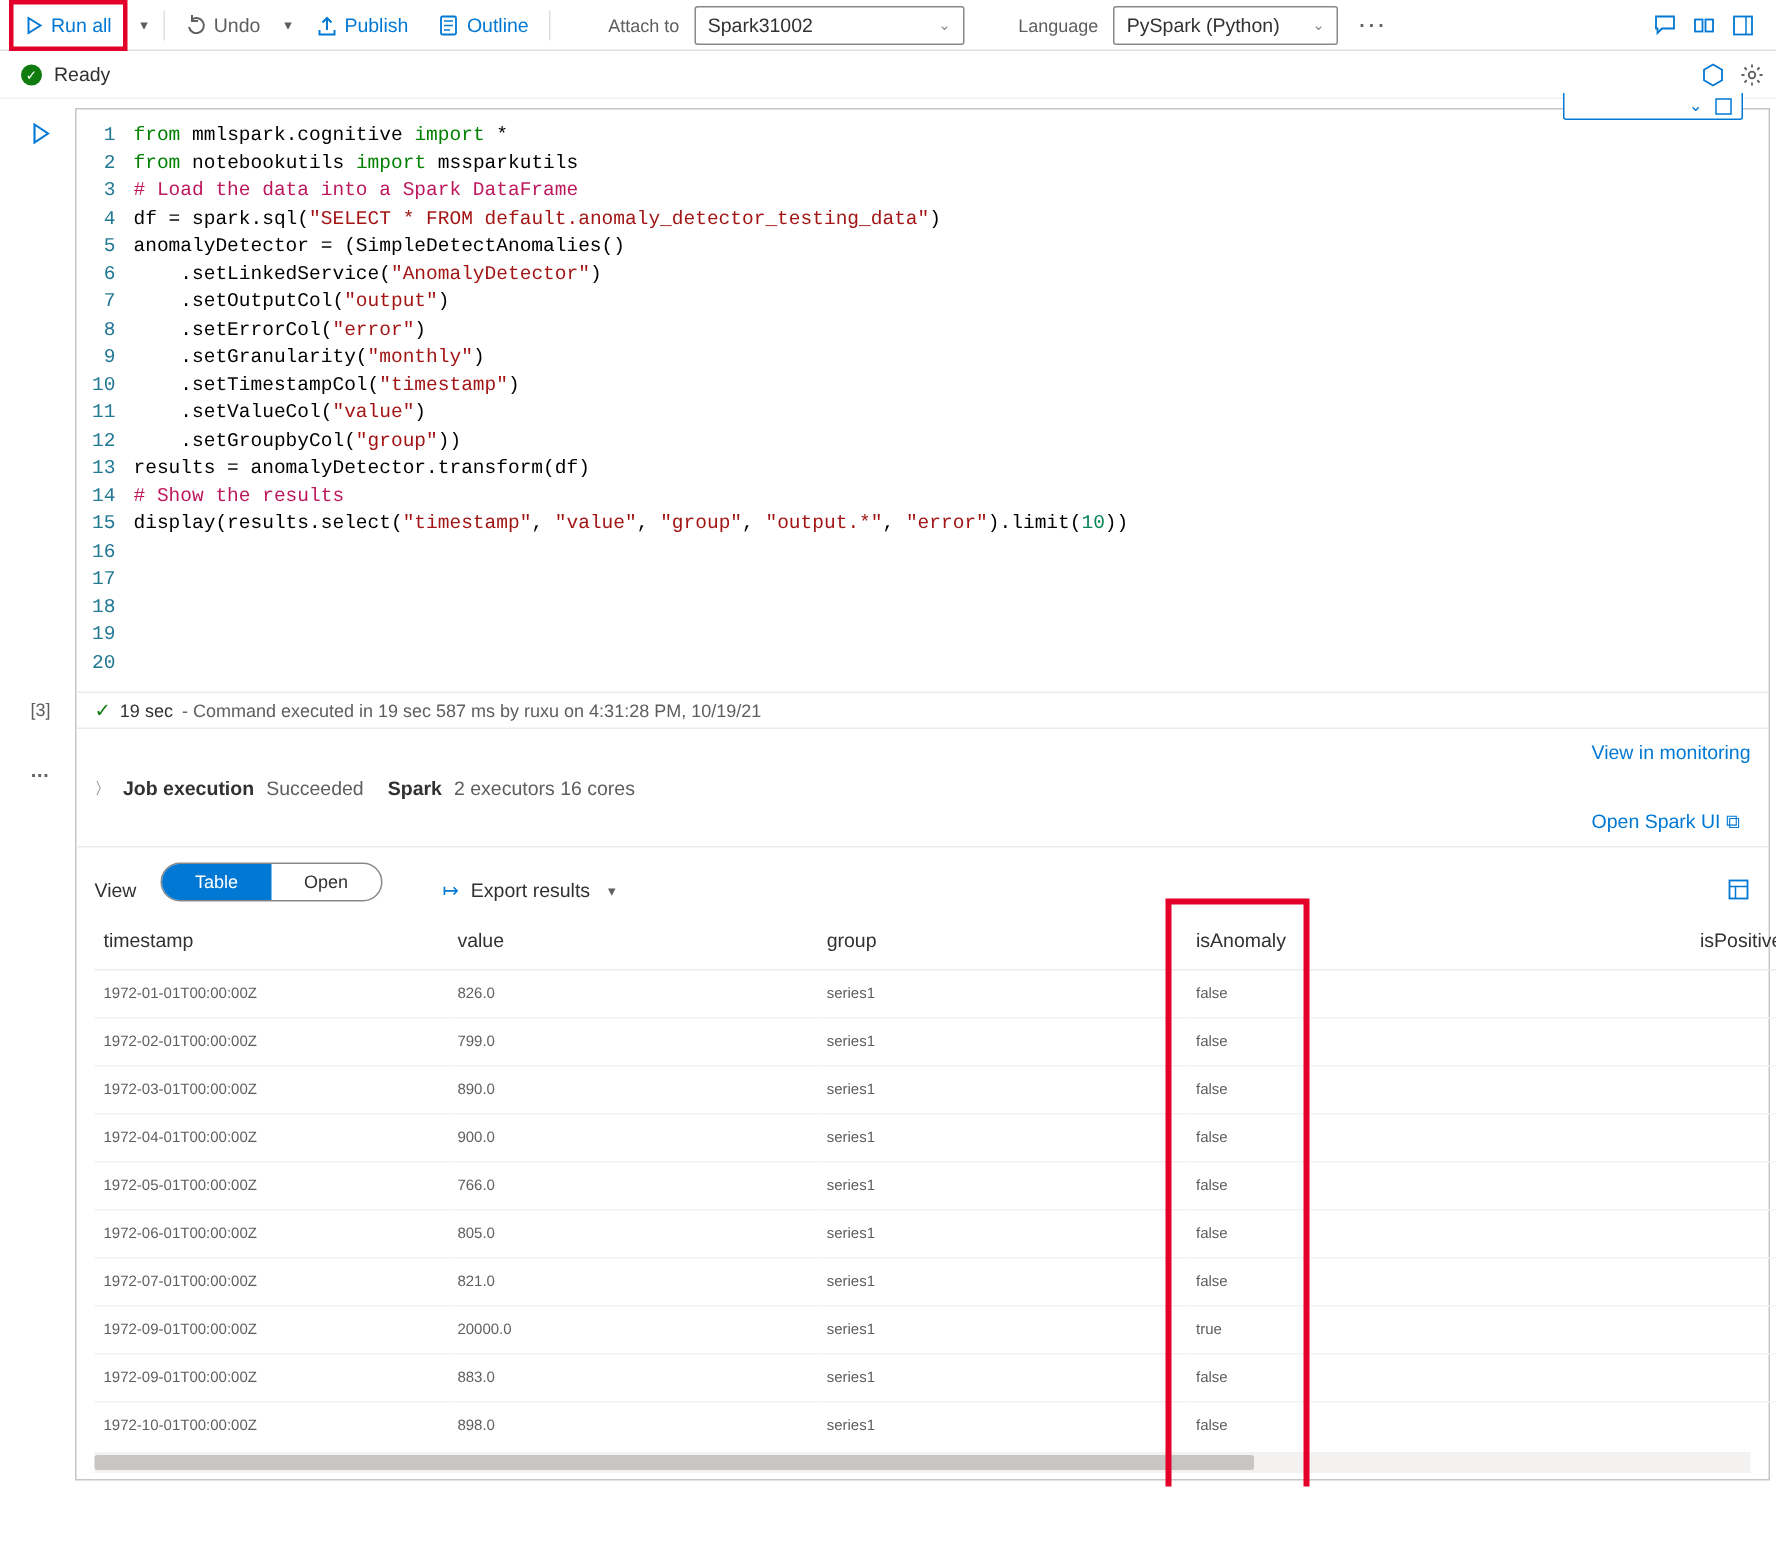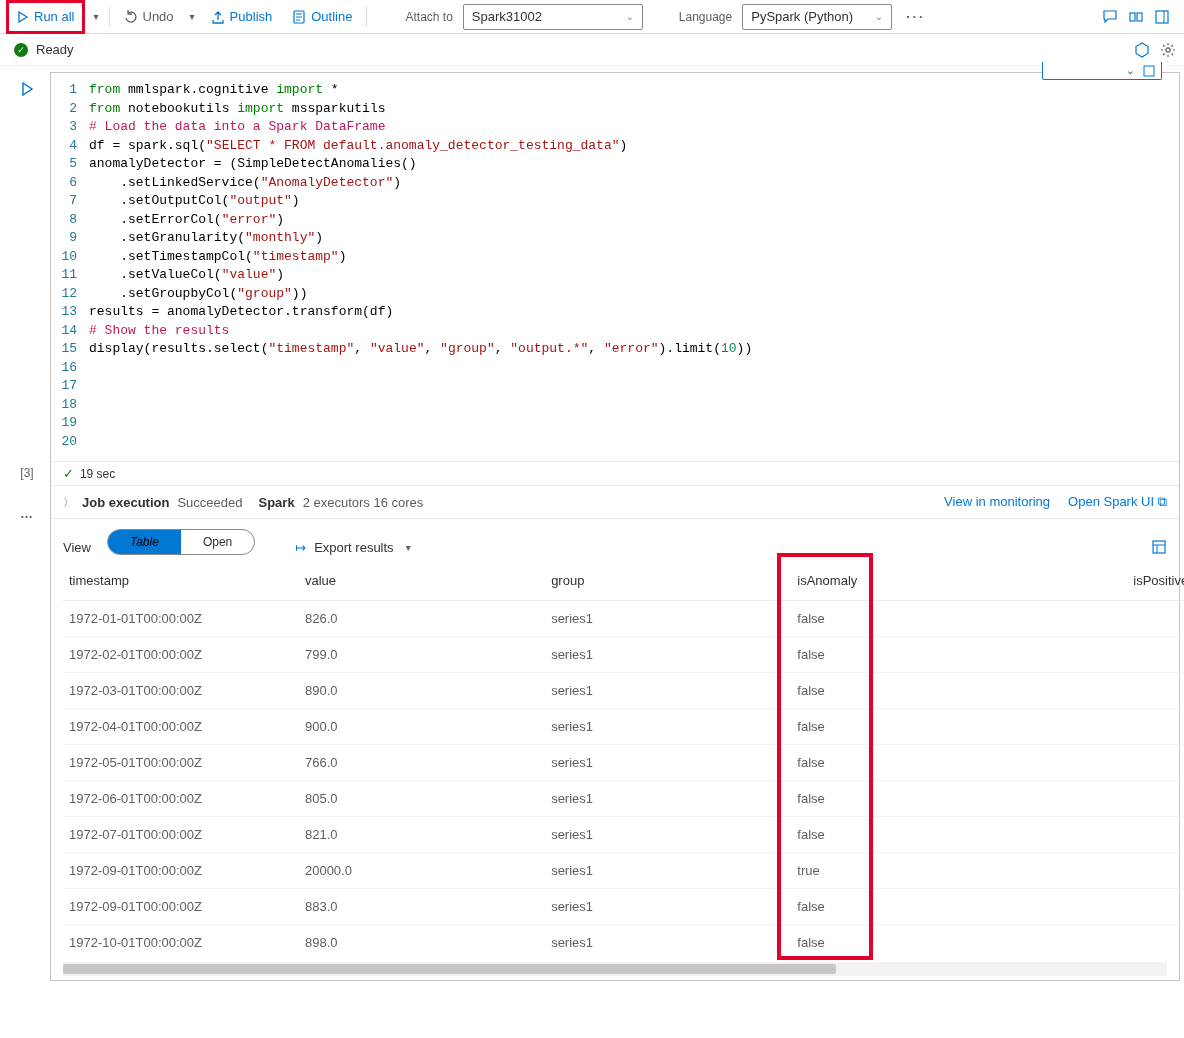--- a/index.html
+++ b/index.html
@@ -104,55 +104,55 @@
   .exec-line .t{ color:#323130; }
 
   .jobline{
     display:flex; align-items:center; gap:8px; padding:8px 12px;
     font-size:13px; border-top:1px solid #edebe9;
   }
   .jobline .chev{ color:#605e5c; font-size:11px;}
   .jobline .lbl{ font-weight:600;}
   .jobline .succ{ color:#605e5c;}
   .jobline .spark{ font-weight:600; margin-left:8px;}
-  .jobline .links{ margin-left:auto; display:flex; gap:18px;}
+  .jobline .links{ margin-left:auto; display:flex; gap:31px;flex-direction:column;}
   .jobline .links a{ color:#0078d4; text-decoration:none; cursor:pointer;}
 
   
   .viewrow{
     display:flex; align-items:flex-end; gap:16px; padding:10px 12px 6px 12px;
     border-top:1px solid #edebe9;
   }
   .viewrow .vlabel{ color:#323130; font-size:13px;}
   .segment{
     display:flex; border:1px solid #8a8886; border-radius:14px; overflow:hidden;
     height:26px;
   }
   .segment div{
     padding:0 22px; display:flex; align-items:center; font-size:12px; cursor:pointer;
   }
-  .segment .active{ background:#0078d4; color:#000000;font-style:italic; }
+  .segment .active{ background:#0078d4; color:#ffffff; }
   .export{
     display:flex; align-items:center; gap:8px; margin-left:24px;
     color:#323130; cursor:pointer; font-size:13px;
   }
   .export .arr{ color:#0078d4; }
   .viewrow .righticn{ margin-left:auto; color:#0078d4; cursor:pointer;}
 
   
   .tablewrap{ padding:0 12px 4px 12px; position:relative;}
   .dtable{ width:105%; border-collapse:collapse; table-layout:fixed; min-width:1100px;}
   .dtable th{
     text-align:left; font-weight:400; color:#323130;
     padding:12px 6px 12px 6px; border-bottom:1px solid #edebe9;
     font-size:13px;
   }
   .dtable td{
     padding:10px 6px; border-top:1px solid #f3f2f1;
-    color:#605e5c; font-size:13px;
+    color:#605e5c; font-size:10px;
   }
   .dtable tbody tr:first-child td{ border-top:1px solid #edebe9;}
   .hscroll{
     height:14px; background:#f3f2f1; position:relative; margin-top:2px;
   }
   .hscroll .thumb{
     position:absolute; left:0; top:2px; height:10px; width:70%;
     background:#c8c6c4; border-radius:2px;
   }
   .col-ts{width:230px;} .col-val{width:240px;} .col-grp{width:240px;}
@@ -294,20 +294,21 @@
           <div>18</div>
           <div>19</div>
           <div>20</div>
         </div>
       <div class="codelines" id="codelines"><div><span class="kw">from</span><span class="op"> mmlspark.cognitive </span><span class="kw">import</span><span class="op"> *</span></div><div><span class="kw">from</span><span class="op"> notebookutils </span><span class="kw">import</span><span class="op"> mssparkutils</span></div><div><span class="op"></span></div><div><span class="op"></span></div><div><span class="cm"># Load the data into a Spark DataFrame</span></div><div><span class="op">df = spark.sql(</span><span class="str">"SELECT * FROM default.anomaly_detector_testing_data"</span><span class="op">)</span></div><div><span class="op"></span></div><div><span class="op">anomalyDetector = (SimpleDetectAnomalies()</span></div><div><span class="op">    .setLinkedService(</span><span class="str">"AnomalyDetector"</span><span class="op">)</span></div><div><span class="op">    .setOutputCol(</span><span class="str">"output"</span><span class="op">)</span></div><div><span class="op">    .setErrorCol(</span><span class="str">"error"</span><span class="op">)</span></div><div><span class="op">    .setGranularity(</span><span class="str">"monthly"</span><span class="op">)</span></div><div><span class="op">    .setTimestampCol(</span><span class="str">"timestamp"</span><span class="op">)</span></div><div><span class="op">    .setValueCol(</span><span class="str">"value"</span><span class="op">)</span></div><div><span class="op">    .setGroupbyCol(</span><span class="str">"group"</span><span class="op">))</span></div><div><span class="op"></span></div><div><span class="op">results = anomalyDetector.transform(df)</span></div><div><span class="op"></span></div><div><span class="cm"># Show the results</span></div><div><span class="op">display(results.select(</span><span class="str">"timestamp"</span><span class="op">, </span><span class="str">"value"</span><span class="op">, </span><span class="str">"group"</span><span class="op">, </span><span class="str">"output.*"</span><span class="op">, </span><span class="str">"error"</span><span class="op">).limit(</span><span class="num">10</span><span class="op">))</span></div></div>
     </div>
 
     <div class="exec-line">
       <span class="chk">✓</span>
       <span class="t">19 sec</span>
+      <span>- Command executed in 19 sec 587 ms by ruxu on 4:31:28 PM, 10/19/21</span>
     </div>
 
     <div class="jobline">
       <span class="chev">〉</span>
       <span class="lbl">Job execution</span>
       <span class="succ">Succeeded</span>
       <span class="spark">Spark</span>
       <span class="succ">2 executors 16 cores</span>
       <span class="links">
         <a>View in monitoring</a>

